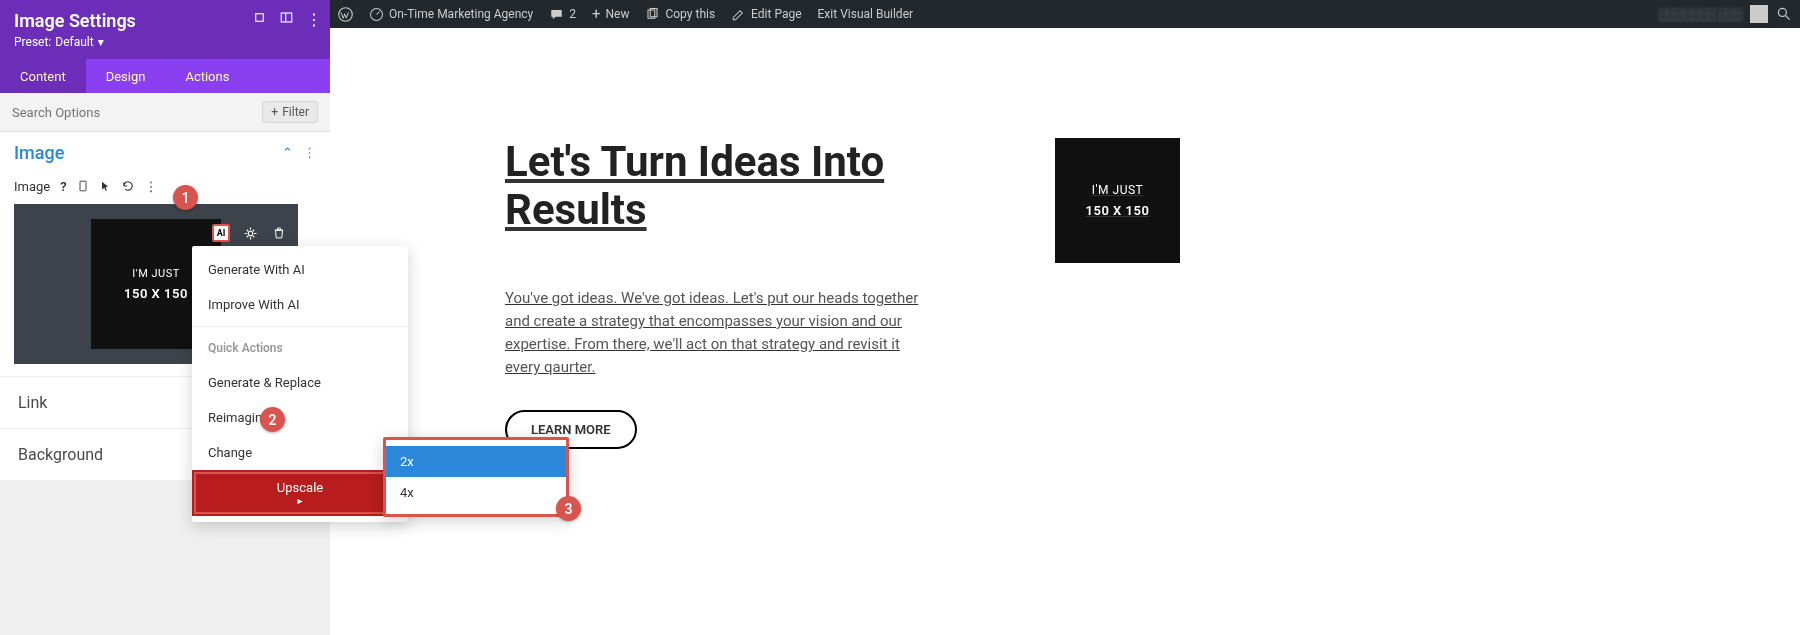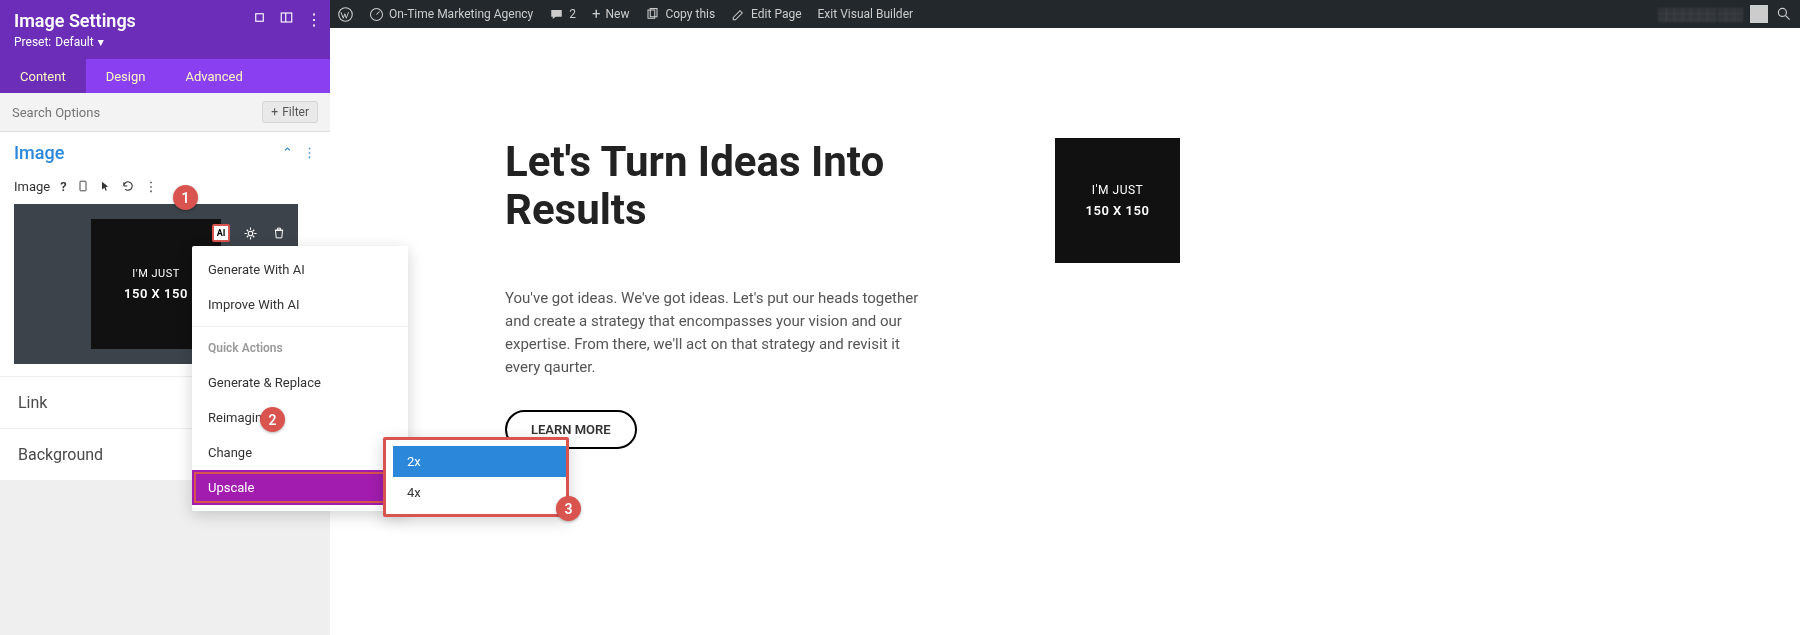--- a/index.html
+++ b/index.html
@@ -52,31 +52,31 @@
 
 .collapsed-row { padding: 16px 18px; font-size: 16px; color: #4a4a4a; background: #fff; border-bottom: 1px solid #eee; display: flex; justify-content: space-between; align-items: center; text-align: center; }
 .collapsed-row.noborder { border-bottom: none; }
 .chev { color: #888; }
 
 
 .menu { position: absolute; left: 192px; top: 246px; width: 216px; background: #fff; box-shadow: 0 4px 16px rgba(0,0,0,0.18); padding: 6px 0; border-radius: 2px; z-index: 150; }
 .menu .mitem { padding: 10px 16px; font-size: 13px; color: #333; cursor: pointer; display: flex; justify-content: space-between; align-items: center; }
 .menu .mhead { color: #999; font-size: 12px; font-weight: 600; }
 .menu hr { border: none; border-top: 1px solid #eee; margin: 4px 0; }
-.menu .mitem.selected { background: #a21caf; color: #fff; }
+.menu .mitem.selected { background: #b91c1c; color: #fff; flex-direction: column; }
 .menu .mitem.boxed { outline: 2px solid #d9534f; outline-offset: -4px; }
 .menu .mitem .arrow { color: #aaa; font-size: 10px; }
 .menu .mitem.selected .arrow { color: #fff; }
 
 .submenu { position: absolute; left: 383px; top: 437px; width: 186px; background: #fff; box-shadow: 0 4px 16px rgba(0,0,0,0.18); padding: 6px 0; border-radius: 2px; border: 3px solid #d9534f; z-index: 150; }
-.submenu .sitem { padding: 8px 14px; font-size: 13px; color: #333; cursor: pointer; margin-left: 7px; }
+.submenu .sitem { padding: 8px 14px; font-size: 13px; color: #333; cursor: pointer; }
 .submenu .sitem.selected { background: #2b87da; color: #fff; }
 
 
-.page-stage { position: absolute; left: 330px; top: 28px; right: 0; bottom: 0; background: #fff; padding-top: 110px; }
+.page-stage { position: absolute; left: 330px; top: 28px; right: 0; bottom: 0; background: #fff; padding-top: 110px; text-decoration: underline; }
 .hero { display: flex; gap: 80px; align-items: flex-start; padding-left: 175px; }
 .hero h1 { font-size: 42px; font-weight: 700; line-height: 1.15; color: #222; max-width: 440px; }
 .hero-img-box { width: 125px; height: 125px; background: #111; color: #fff; display: flex; flex-direction: column; align-items: center; justify-content: center; font-size: 12px; letter-spacing: 0.5px; margin-left: 30px; }
 .hero-body { margin-top: 52px; max-width: 430px; color: #555; font-size: 15px; line-height: 1.55; }
 .learn-more { margin-top: 30px; display: inline-block; border: 2px solid #000; border-radius: 22px; padding: 10px 24px; font-size: 13px; font-weight: 600; }
 
 svg { display: block; }
 </style>
 </head>
 <body>
@@ -153,21 +153,21 @@
             <line x1="9" y1="4" x2="9" y2="16" stroke="#fff" stroke-width="1.5"></line>
           </svg>
         </span>
       <span style="color:#fff;font-size:16px;">⋮</span>
     </div>
   </div>
 
   <div class="sb-tabs">
     <div class="sb-tab active">Content</div>
     <div class="sb-tab">Design</div>
-    <div class="sb-tab">Advanced</div>
+    <div class="sb-tab">Actions</div>
   </div>
 
   <div class="sb-search-row">
     <input class="sb-search" placeholder="Search Options" style="">
     <div class="sb-filter-btn">
       <span>+</span>
       <span>Filter</span>
     </div>
   </div>
 

